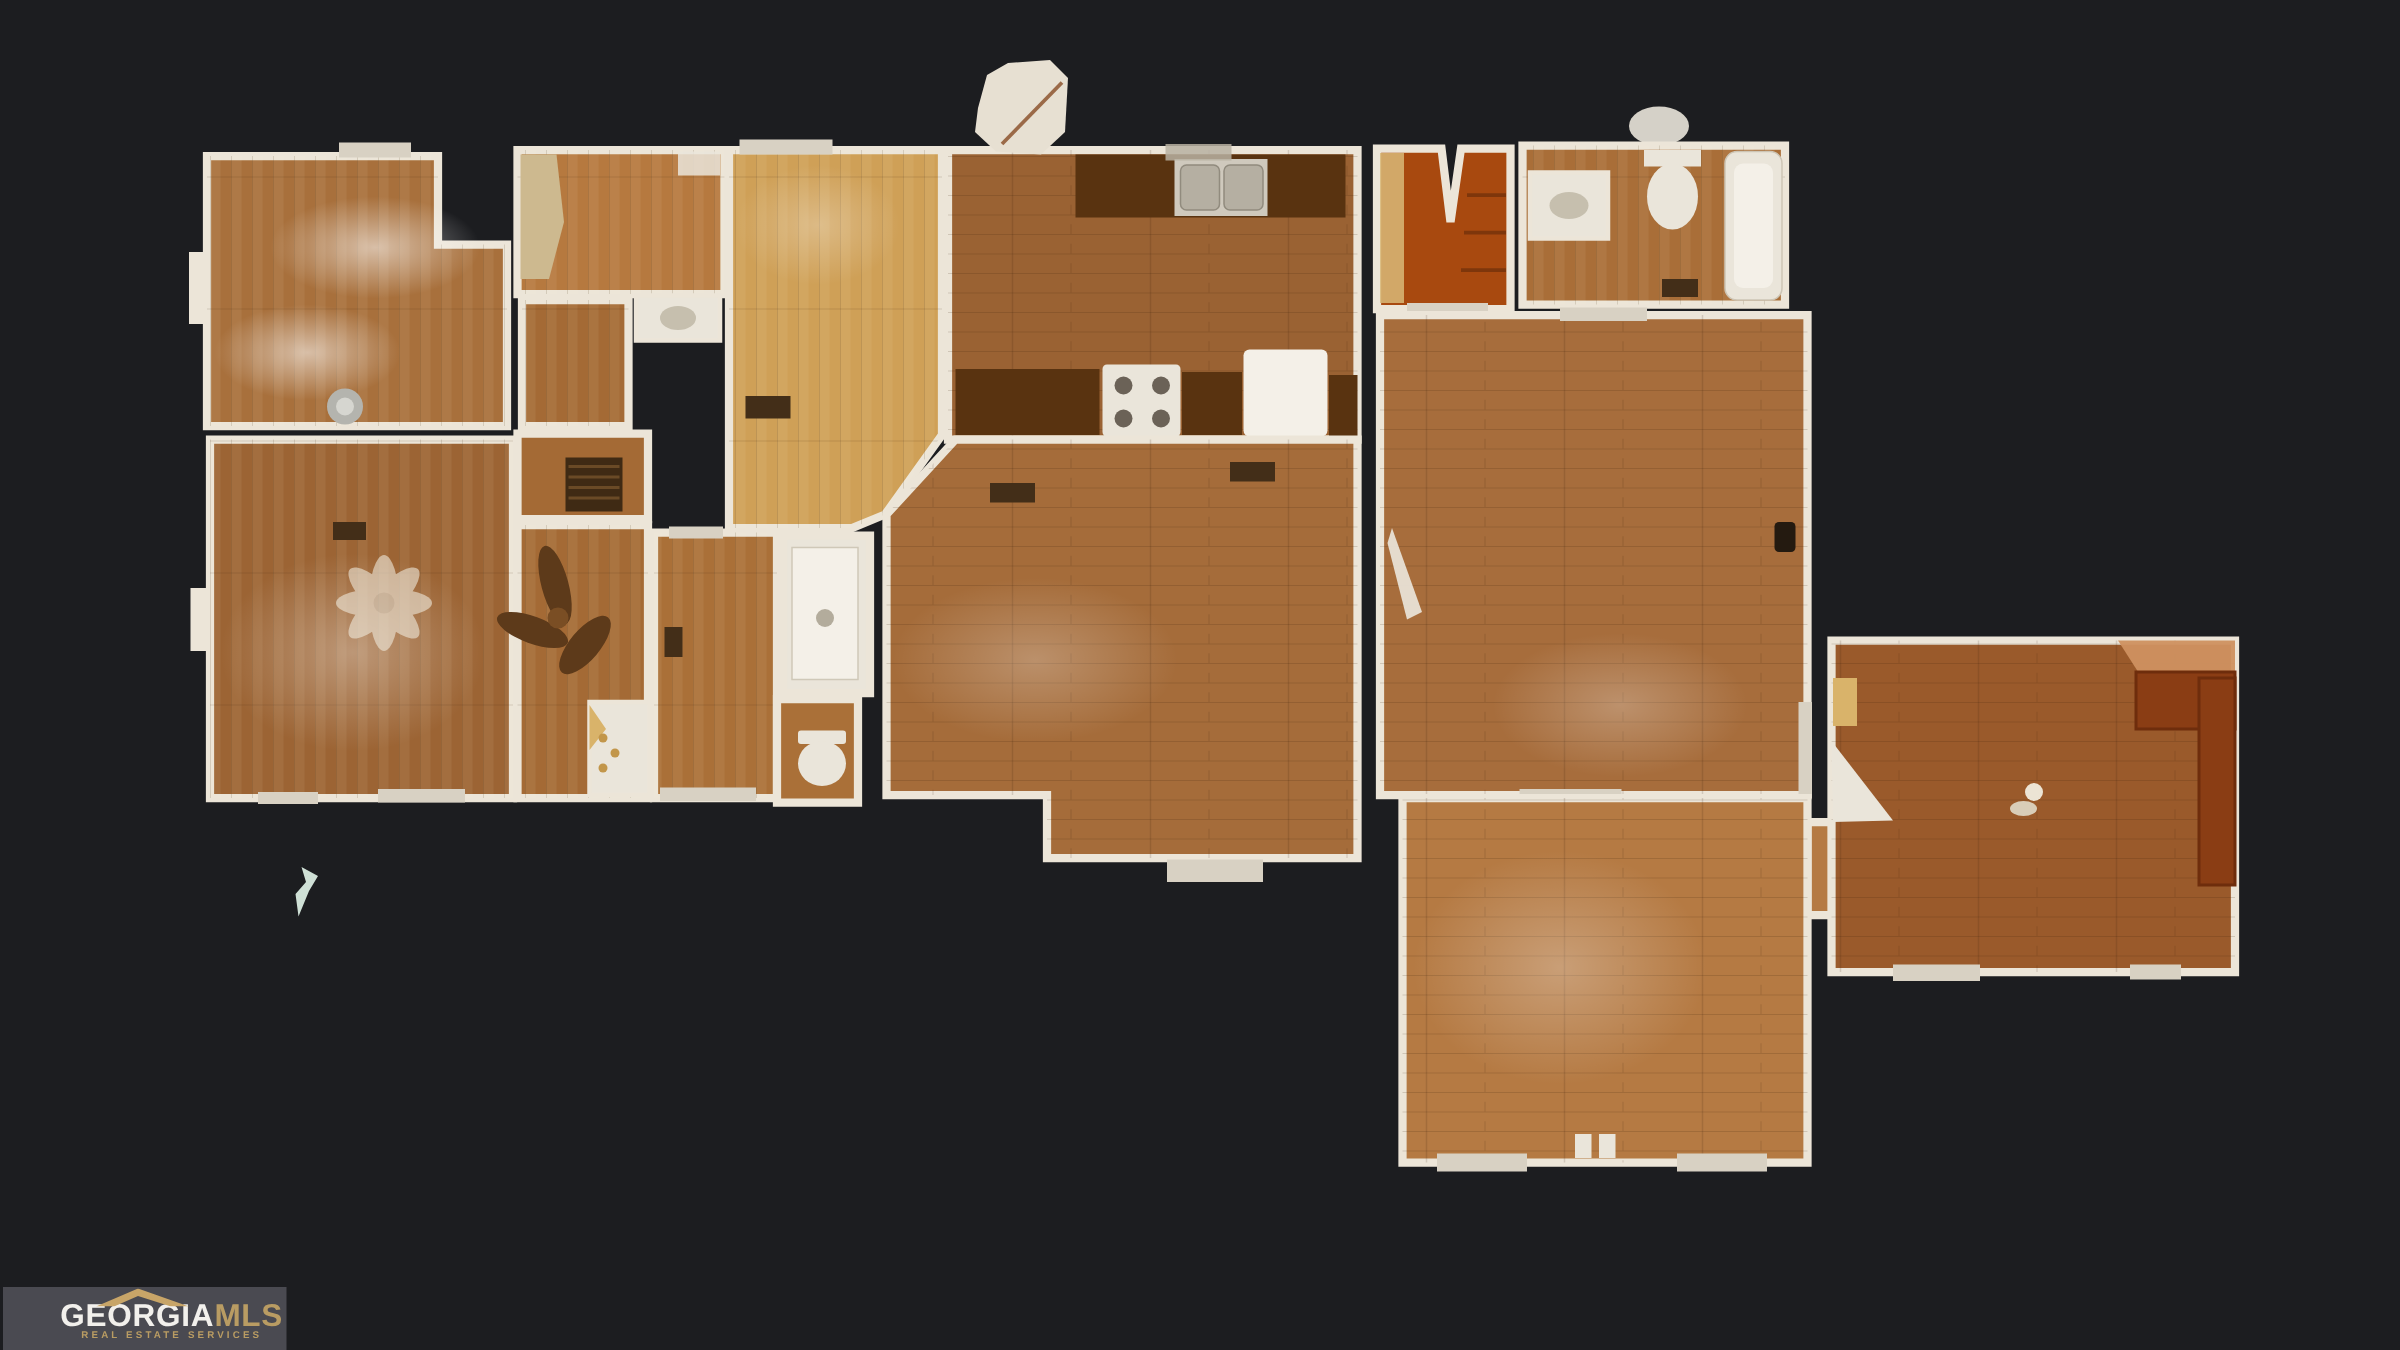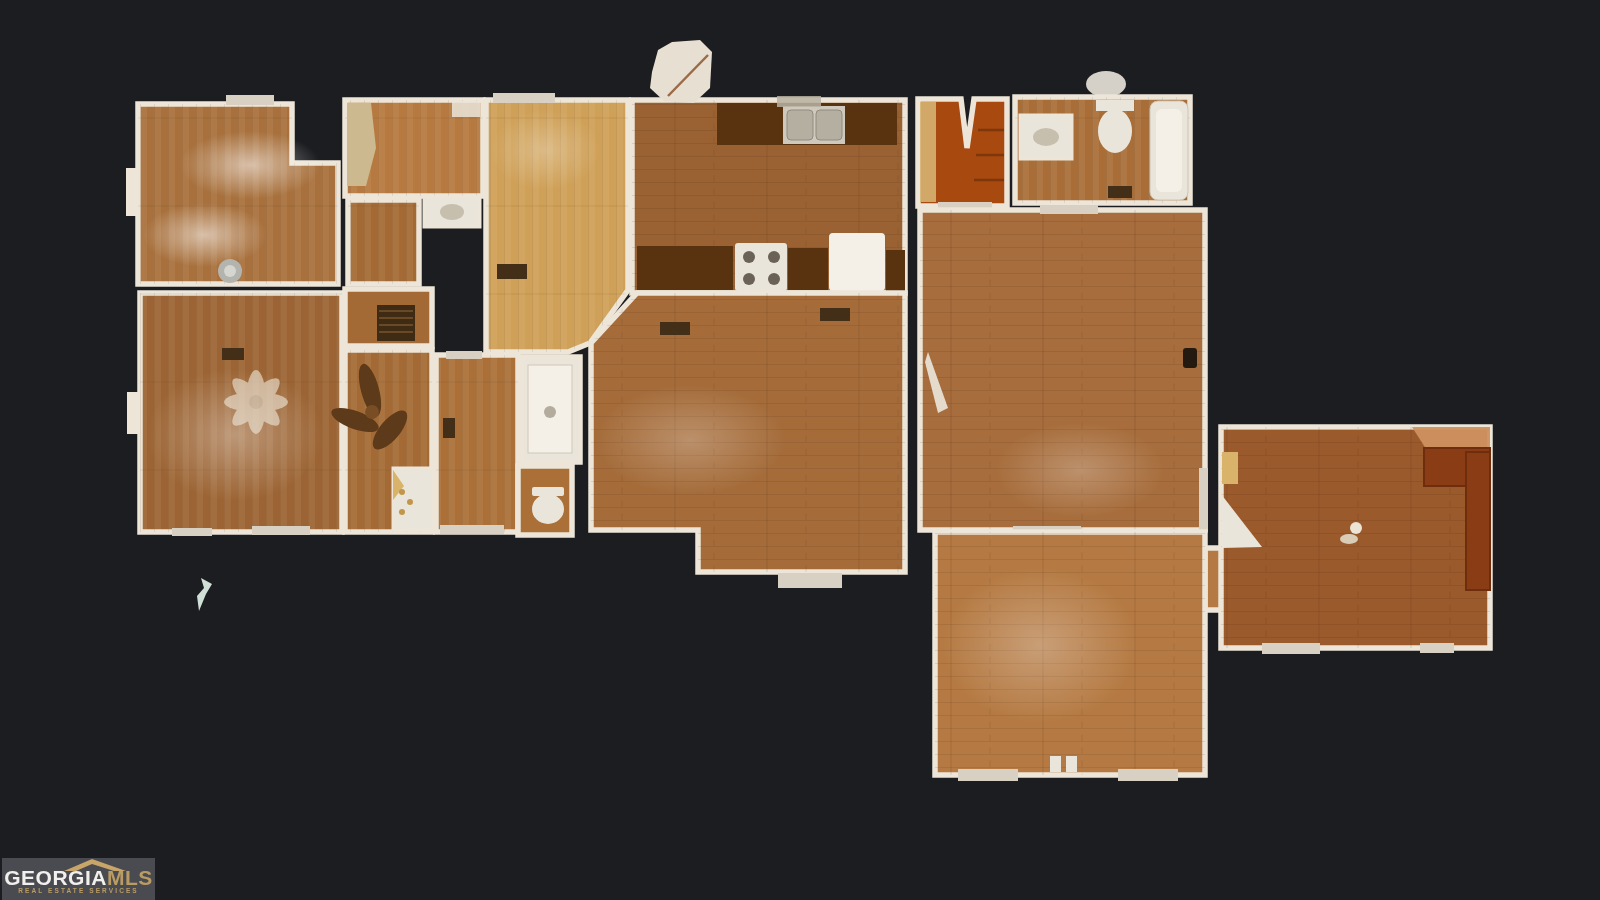--- a/index.html
+++ b/index.html
@@ -2,21 +2,21 @@
 <html><head>
 <meta charset="utf-8">
 <style>
   html,body{margin:0;padding:0;background:#0e0e10;}
   #canvas{position:relative;width:1600px;height:900px;overflow:hidden;background:#1c1d20;font-family:"Liberation Sans",sans-serif;}
   svg{position:absolute;left:0;top:0;}
   .room{stroke:#ece5d8;stroke-width:5.5;stroke-linejoin:miter;}
   .thin{stroke:#ece5d8;stroke-width:3;}
   .ov{pointer-events:none;}
   
-  #mls-logo{position:absolute;left:2px;top:858px;width:153px;height:42px;background:#4a4a51;display:flex;flex-direction:column;align-items:center;justify-content:flex-start;}
+  #mls-logo{position:absolute;left:2px;top:858px;width:153px;height:42px;background:#4a4a51;display:flex;flex-direction:column;align-items:center;justify-content:flex-start;padding-left:36px;}
   #mls-roof{position:absolute;left:62px;top:1px;width:62px;height:12px;}
   .logo-row{margin-top:10px;line-height:20px;white-space:nowrap;letter-spacing:.5px;font-size:21px;font-weight:bold;font-family:"Liberation Sans",sans-serif;}
   .logo-georgia{color:#f2f0ec;}
   .logo-mls{color:#b99c63;}
   .logo-tagline{margin-top:-1px;font-size:6.5px;letter-spacing:2.1px;color:#b99c63;font-weight:bold;}
 </style>
 </head>
 <body>
 
 <div id="canvas">

